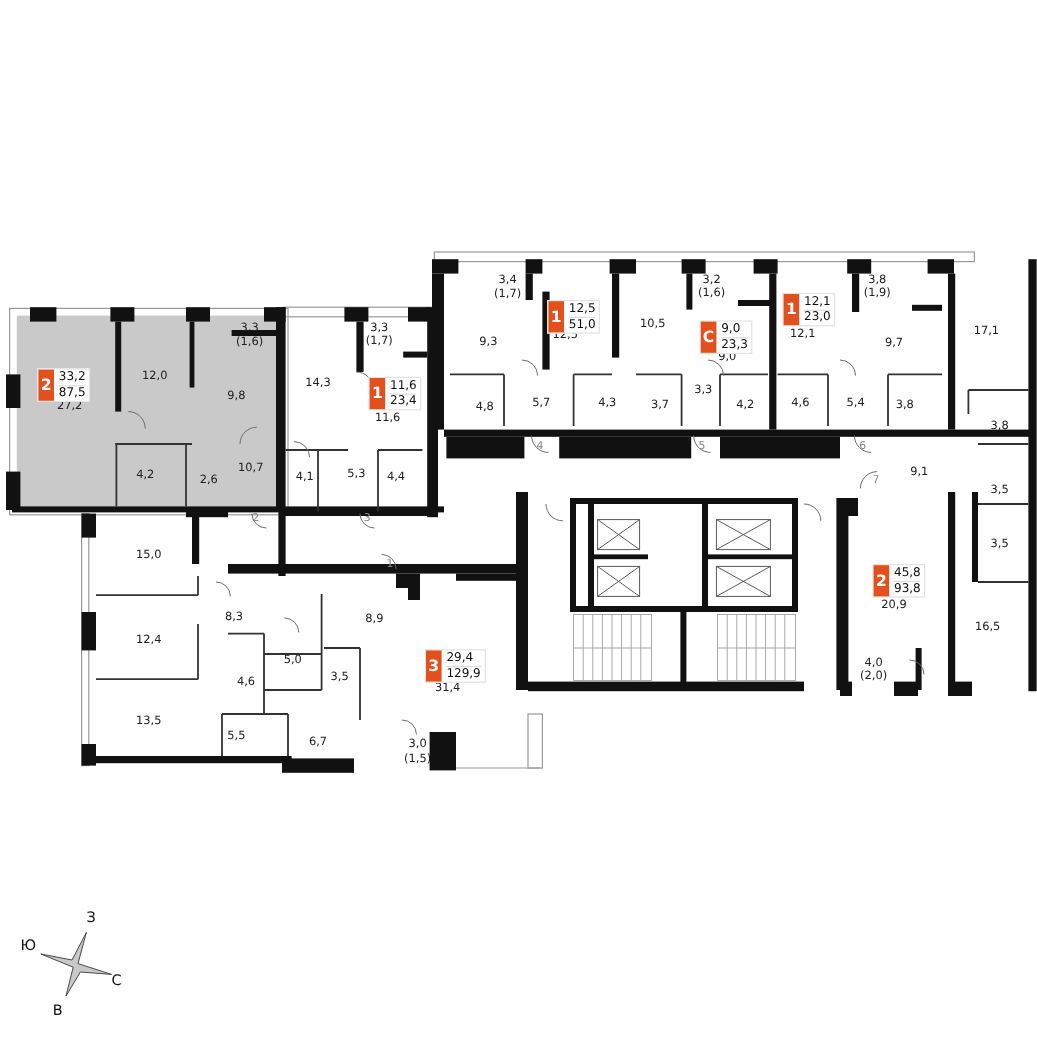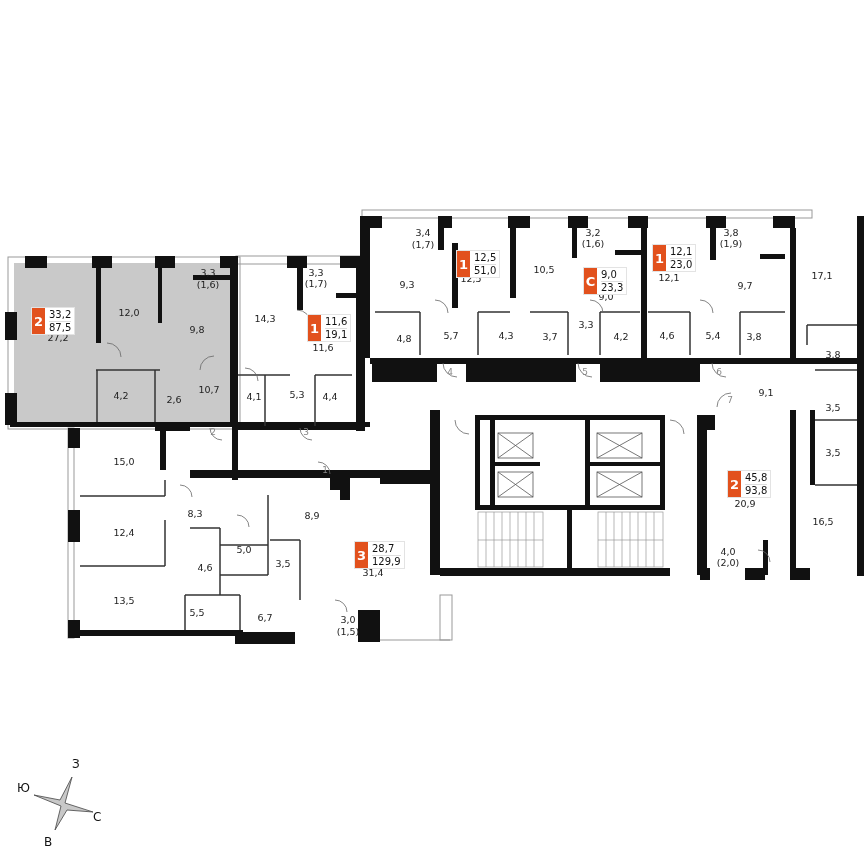--- a/index.html
+++ b/index.html
@@ -293,21 +293,21 @@
       <div class="num" style="background: rgb(226, 81, 29);">2</div>
       <div class="vals">
         <span>33,2</span>
         <span class="total">87,5</span>
       </div>
     </div>
     <div class="badge" style="left: 307px; top: 314px;">
       <div class="num" style="background: rgb(226, 81, 29);">1</div>
       <div class="vals">
         <span>11,6</span>
-        <span class="total">19,1</span>
+        <span class="total">23,4</span>
       </div>
     </div>
     <div class="badge" style="left: 456px; top: 250px;">
       <div class="num" style="background: rgb(226, 81, 29);">1</div>
       <div class="vals">
         <span>12,5</span>
         <span class="total">51,0</span>
       </div>
     </div>
     <div class="badge" style="left: 583px; top: 267px;">
@@ -327,21 +327,21 @@
     <div class="badge" style="left: 727px; top: 470px;">
       <div class="num" style="background: rgb(226, 81, 29);">2</div>
       <div class="vals">
         <span>45,8</span>
         <span class="total">93,8</span>
       </div>
     </div>
     <div class="badge" style="left: 354px; top: 541px;">
       <div class="num" style="background: rgb(226, 81, 29);">3</div>
       <div class="vals">
-        <span>28,7</span>
+        <span>29,4</span>
         <span class="total">129,9</span>
       </div>
     </div>
   </div>
 
 <span class="compass-label" style="left:72px;top:757px;">З</span>
 <span class="compass-label" style="left:17px;top:781px;">Ю</span>
 <span class="compass-label" style="left:93px;top:810px;">С</span>
 <span class="compass-label" style="left:44px;top:835px;">В</span>
 

